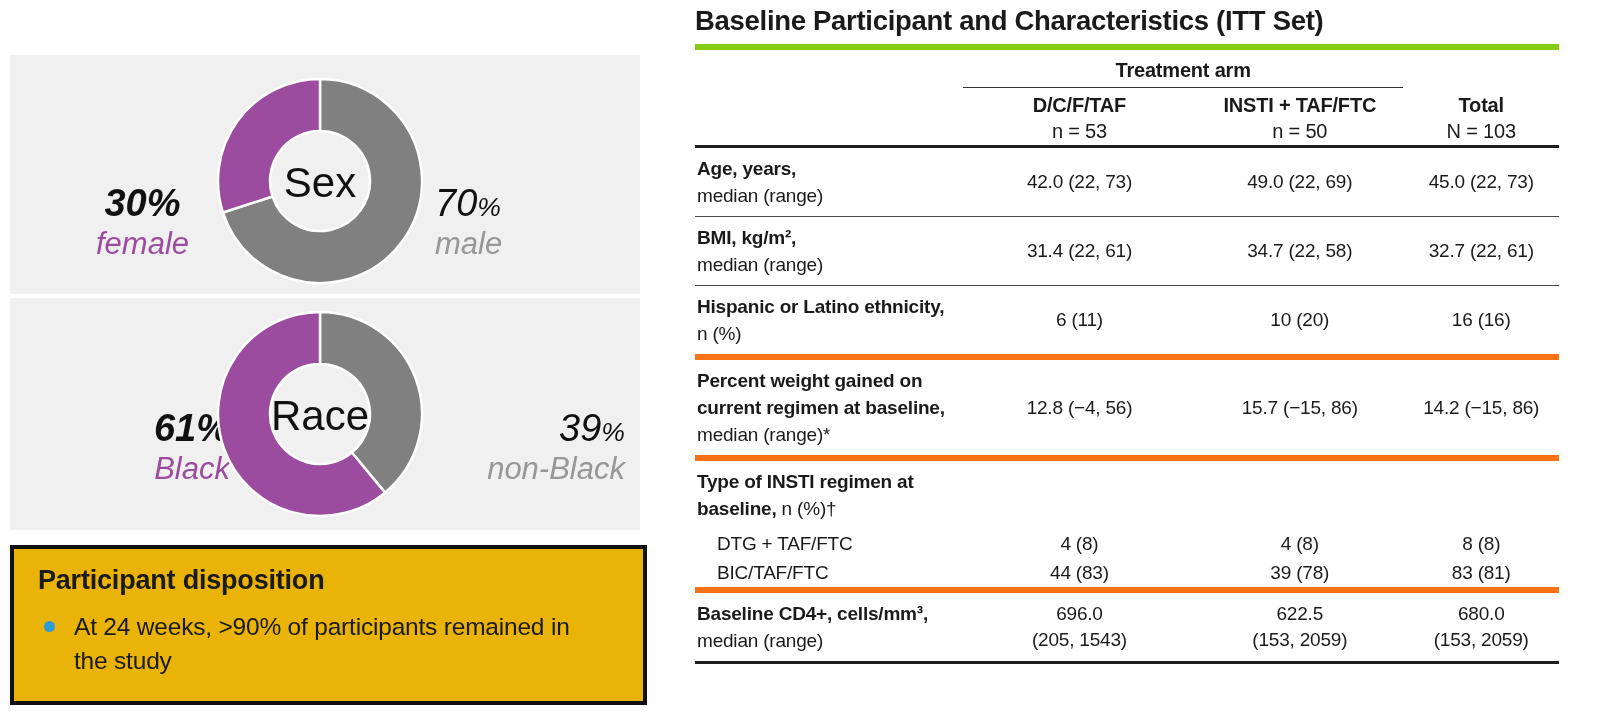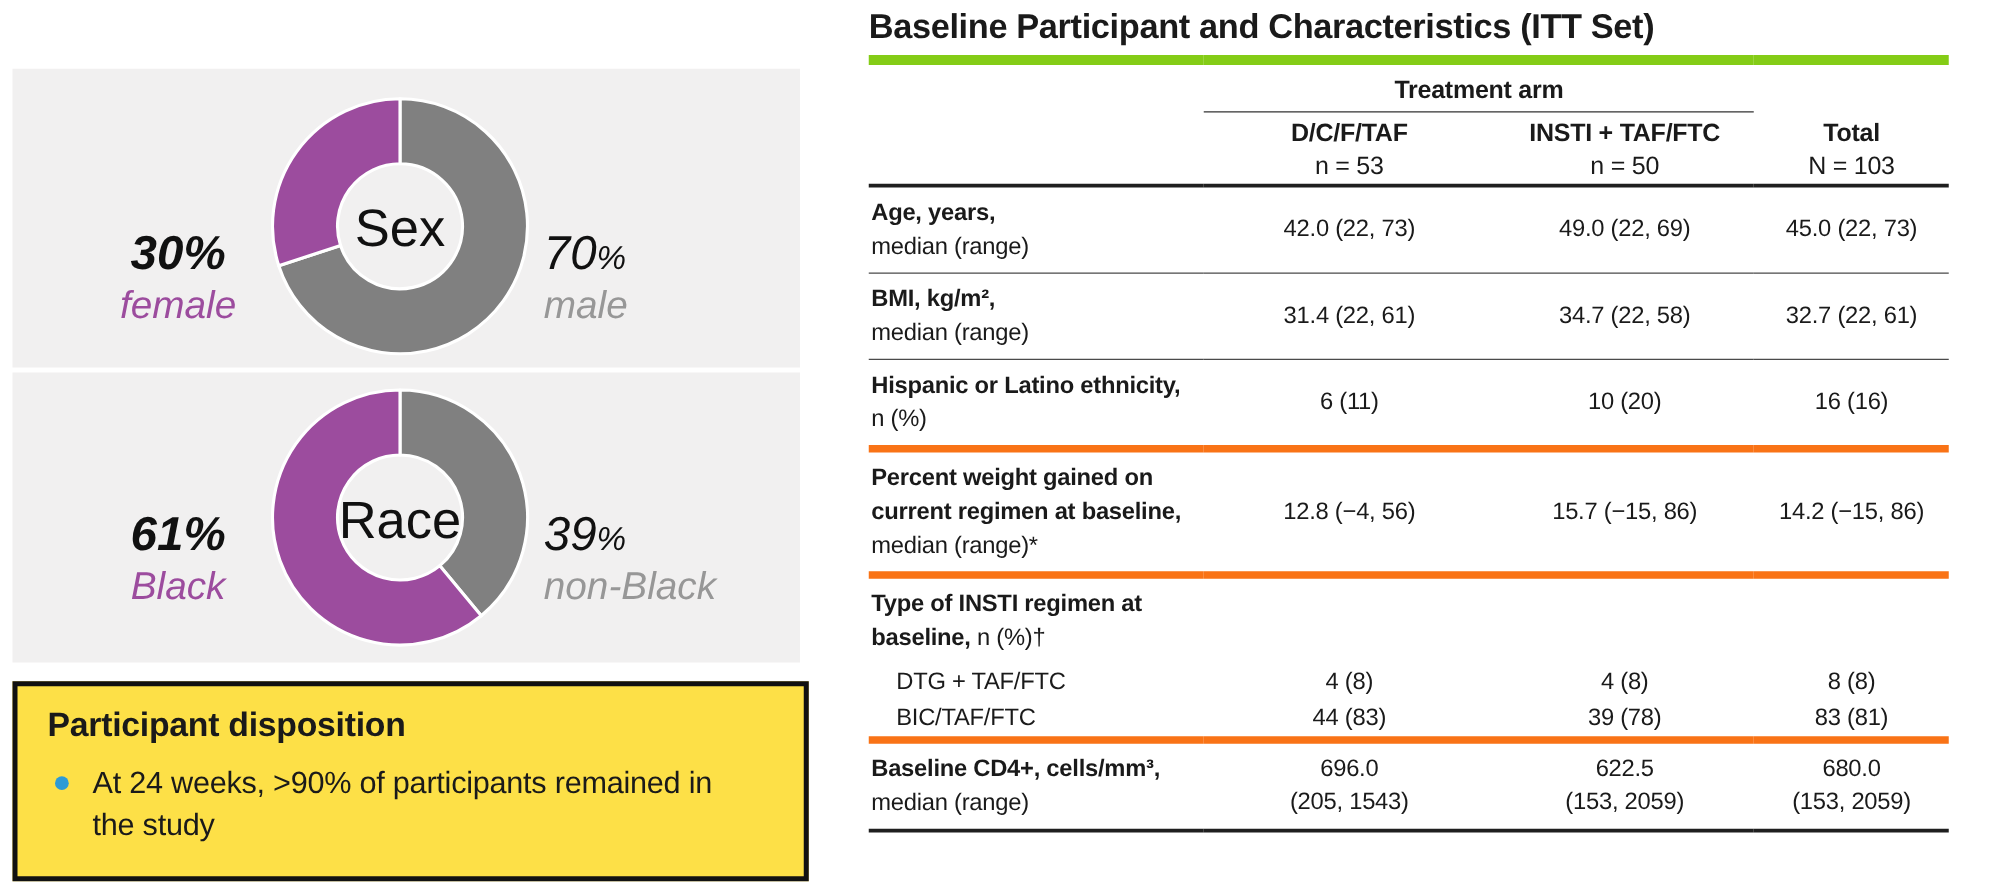--- a/index.html
+++ b/index.html
@@ -21,38 +21,38 @@
   .side-label{position:absolute;font-style:italic;}
   .side-label .pct{font-size:38px;line-height:1.08;color:#111;}
   .side-label.left{left:45px;width:175px;text-align:center;}
   .side-label.left .pct{font-weight:bold;}
   .side-label.right{left:425px;width:190px;text-align:left;}
   .side-label.right .pct-sym{font-size:0.70em;font-weight:400;}
   .side-label .sub{font-size:31px;line-height:1.15;margin-top:2px;}
   .side-label.left .sub{color:var(--purple-text);}
   .side-label.right .sub{color:var(--gray-text);}
   .sex-panel .side-label{top:128px;}
-  .race-panel .side-label{top:110px;}
+  .race-panel .side-label{top:110px;text-align:right;}
 
   
   .disposition{position:absolute;left:10px;top:545px;width:637px;height:160px;
-    box-sizing:border-box;border:4px solid #111;background:#fde047;}
+    box-sizing:border-box;border:4px solid #111;background:#eab308;}
   .disposition h2{margin:16px 0 0 24px;font-size:27px;letter-spacing:-0.2px;}
   .bullet-row{display:flex;margin:14px 0 0 30px;width:560px;}
   .bullet{flex:0 0 auto;width:11px;height:11px;border-radius:50%;
     background:var(--bullet-blue);margin:11px 19px 0 0;}
   .bullet-row p{margin:0;font-size:24.5px;line-height:1.40;letter-spacing:-0.2px;}
 
   
   .table-wrap{position:absolute;left:695px;top:5px;width:864px;letter-spacing:-0.2px;}
   .table-wrap h1{margin:0 0 7px 0;font-size:27.5px;letter-spacing:-0.3px;}
   table{width:100%;border-collapse:collapse;table-layout:fixed;}
   col.c-label{width:31%;} col.c-a{width:27%;} col.c-b{width:24%;} col.c-t{width:18%;}
   th,td{padding:0;font-weight:normal;}
-  thead .toprule td{border-top:8px solid #84cc16;}
+  thead .toprule td{border-top:6px solid #84cc16;}
   thead td{text-align:center;font-size:20px;}
   td.grouphead{font-weight:bold;height:33px;border-bottom:1.5px solid #333;
     vertical-align:middle;padding-top:4px;}
   thead tr.colhead td{font-weight:bold;height:29px;vertical-align:bottom;}
   thead tr.nrow td{height:28px;vertical-align:middle;border-bottom:3px solid #1f1f1f;}
   tbody td{font-size:19px;vertical-align:middle;}
   tbody td.lbl{text-align:left;line-height:27px;padding:5px 2px 5px 2px;}
   tbody td.val{text-align:center;line-height:26px;}
   tbody td.lbl .b{font-weight:bold;}
   tbody tr.sep-thin td{border-top:1px solid #4a4a4a;}

